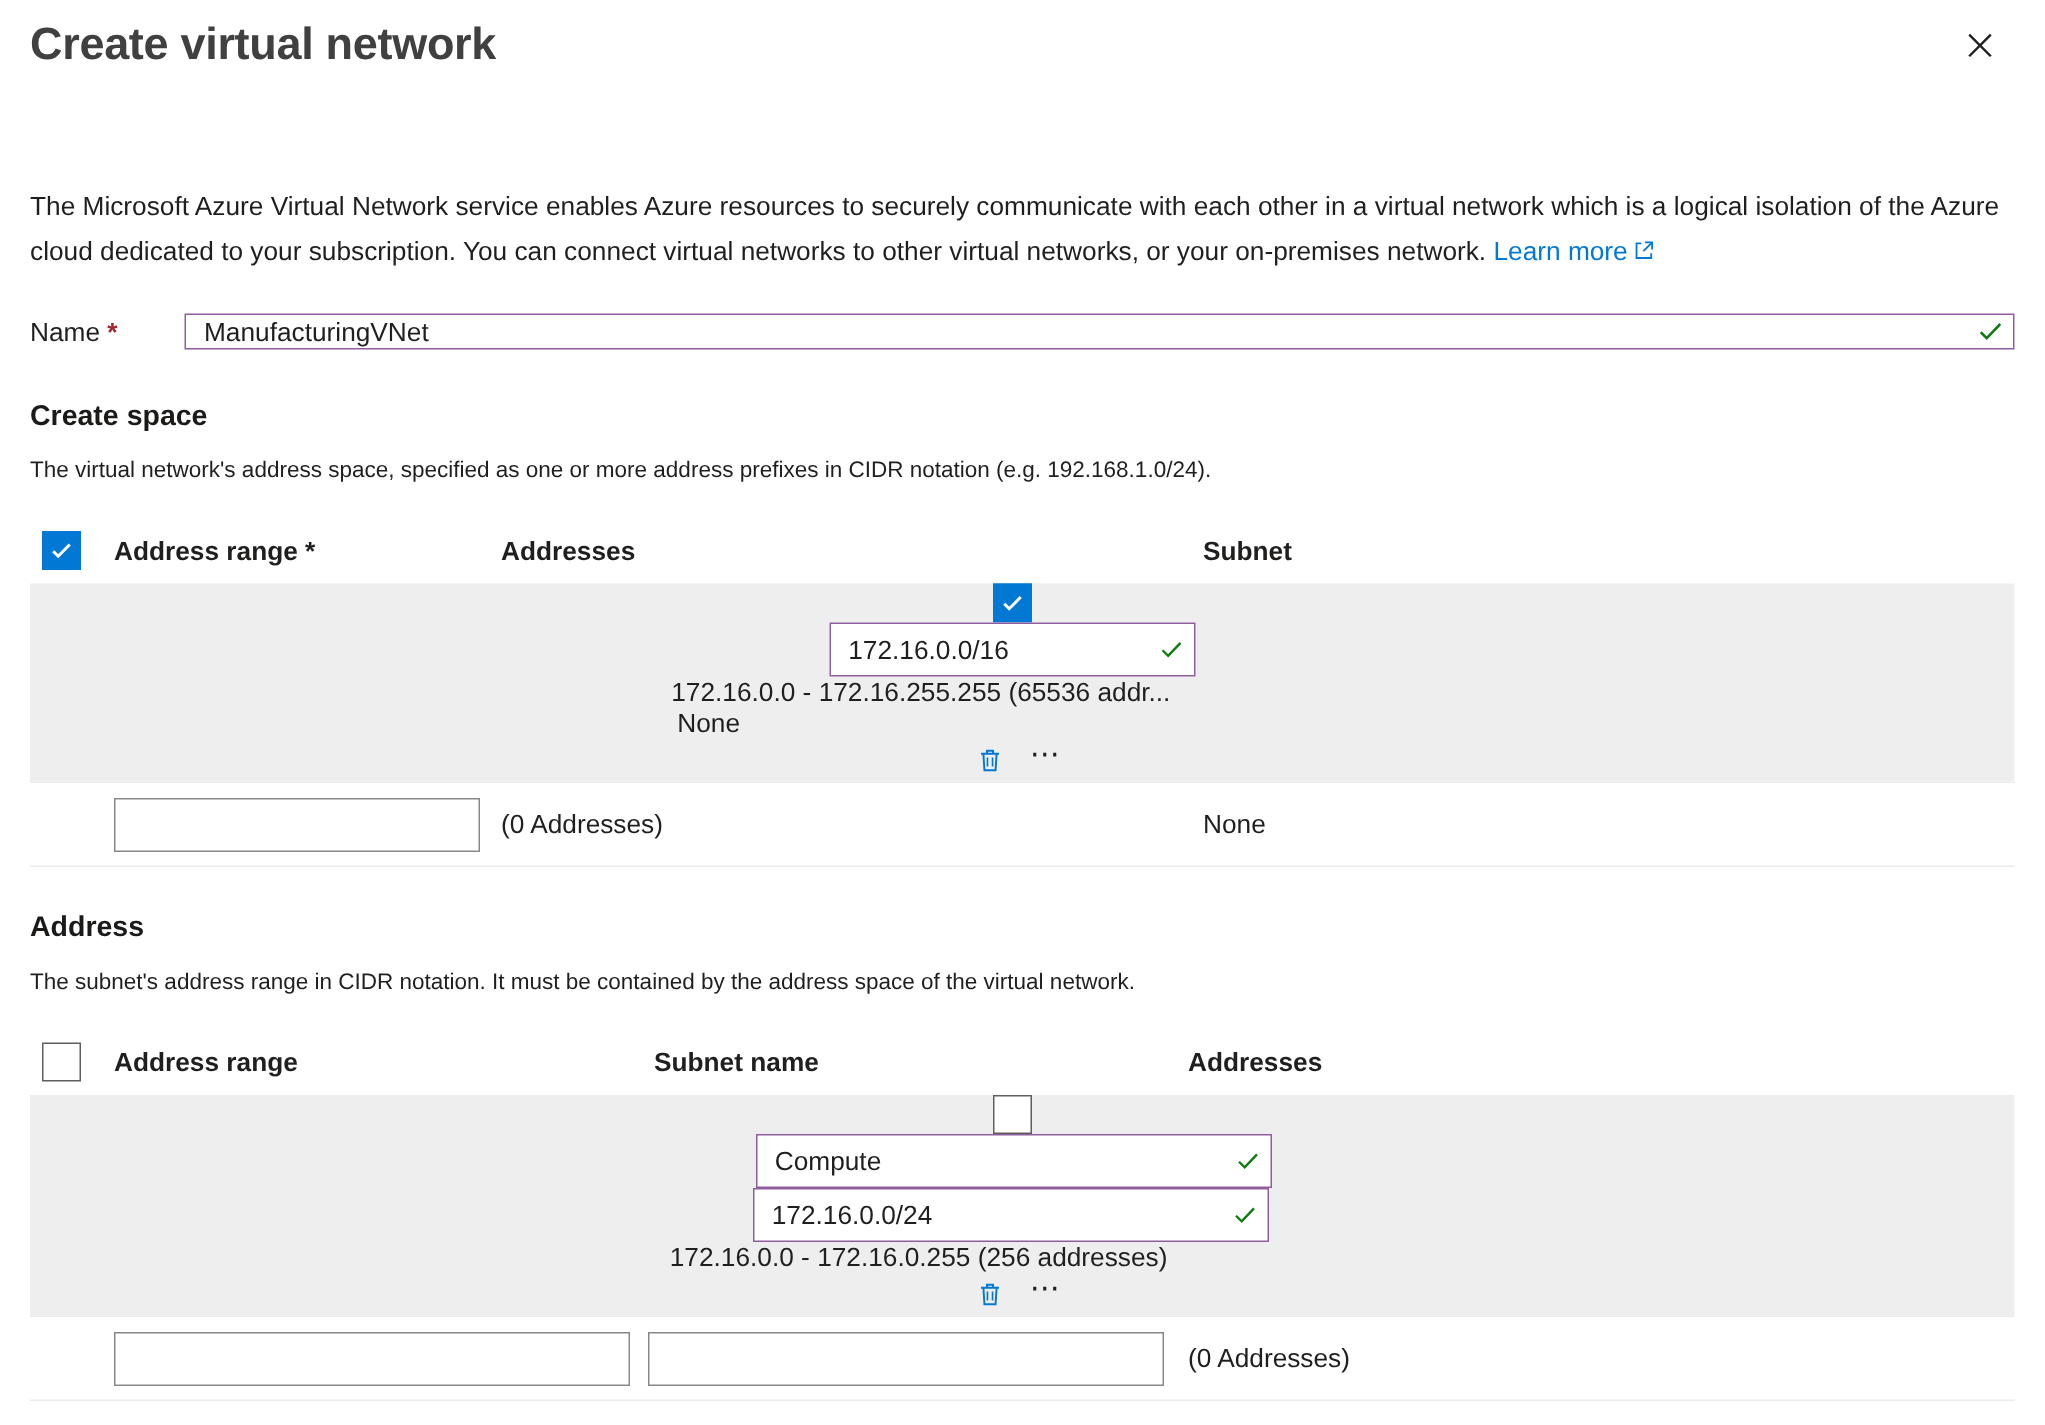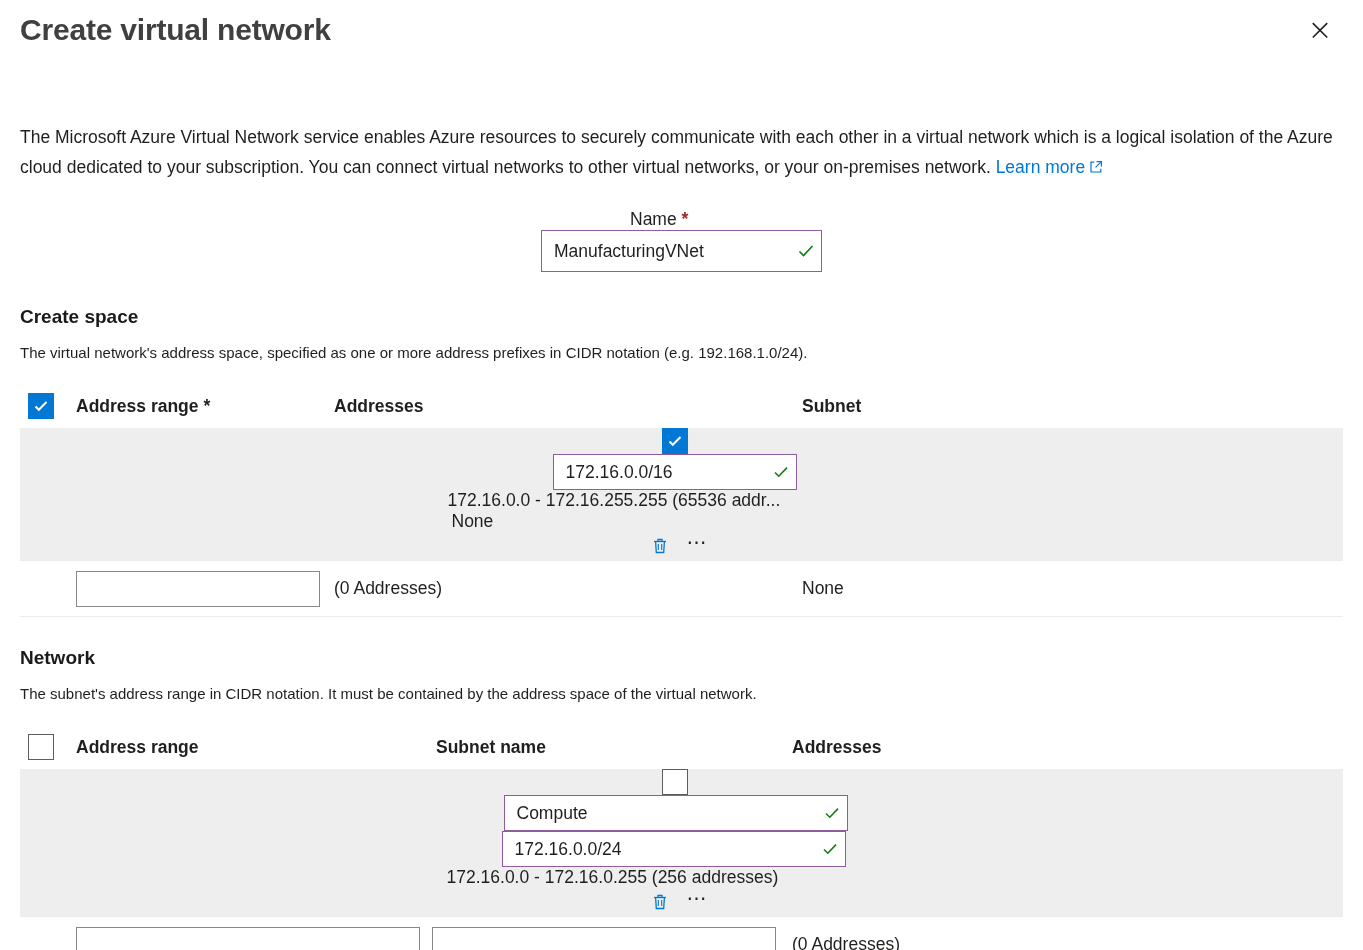--- a/index.html
+++ b/index.html
@@ -64,32 +64,31 @@
     display: inline-block;
     margin-left: 4px;
     vertical-align: -1px;
   }
 
   
   .name-row {
     display: flex;
     align-items: center;
     margin: 26px 20px 0 20px;
-    flex-direction: column;
   }
   .name-label {
     font-size: 17.5px;
     width: 103px;
     flex: none;
     color: #201f1e;
   }
   .req-star { color: #a4262c; font-weight: 600; }
   .field {
     position: relative;
-    height: 42px;
+    height: 24px;
     border: 1px solid #8a8886;
     background: #fff;
     display: flex;
     align-items: center;
   }
   .field.valid { border-color: #8f5d9e; }
   .field input {
     border: none;
     outline: none;
     font-family: "Liberation Sans", sans-serif;
@@ -317,21 +316,21 @@
         <input type="text" value="" style="">
       </div>
     </div>
     <div class="cell-text as-c2">(0 Addresses)</div>
     <div class="cell-text as-c3">None</div>
     <div class="as-actions"></div>
   </div>
   <div class="row-divider"></div>
 </div>
 
-<div class="section-title subnets-block">Network</div>
+<div class="section-title subnets-block">Address</div>
 <div class="section-desc">The subnet's address range in CIDR notation. It must be contained by the address space of the virtual network.</div>
 
 <div class="grid">
   <div class="grid-row grid-head">
     <div class="cell-check">
       <span class="checkbox"></span>
     </div>
     <div class="cell-text sn-c2">Address range</div>
     <div class="cell-text sn-c1">Subnet name</div>
     <div class="cell-text sn-c3">Addresses</div>

